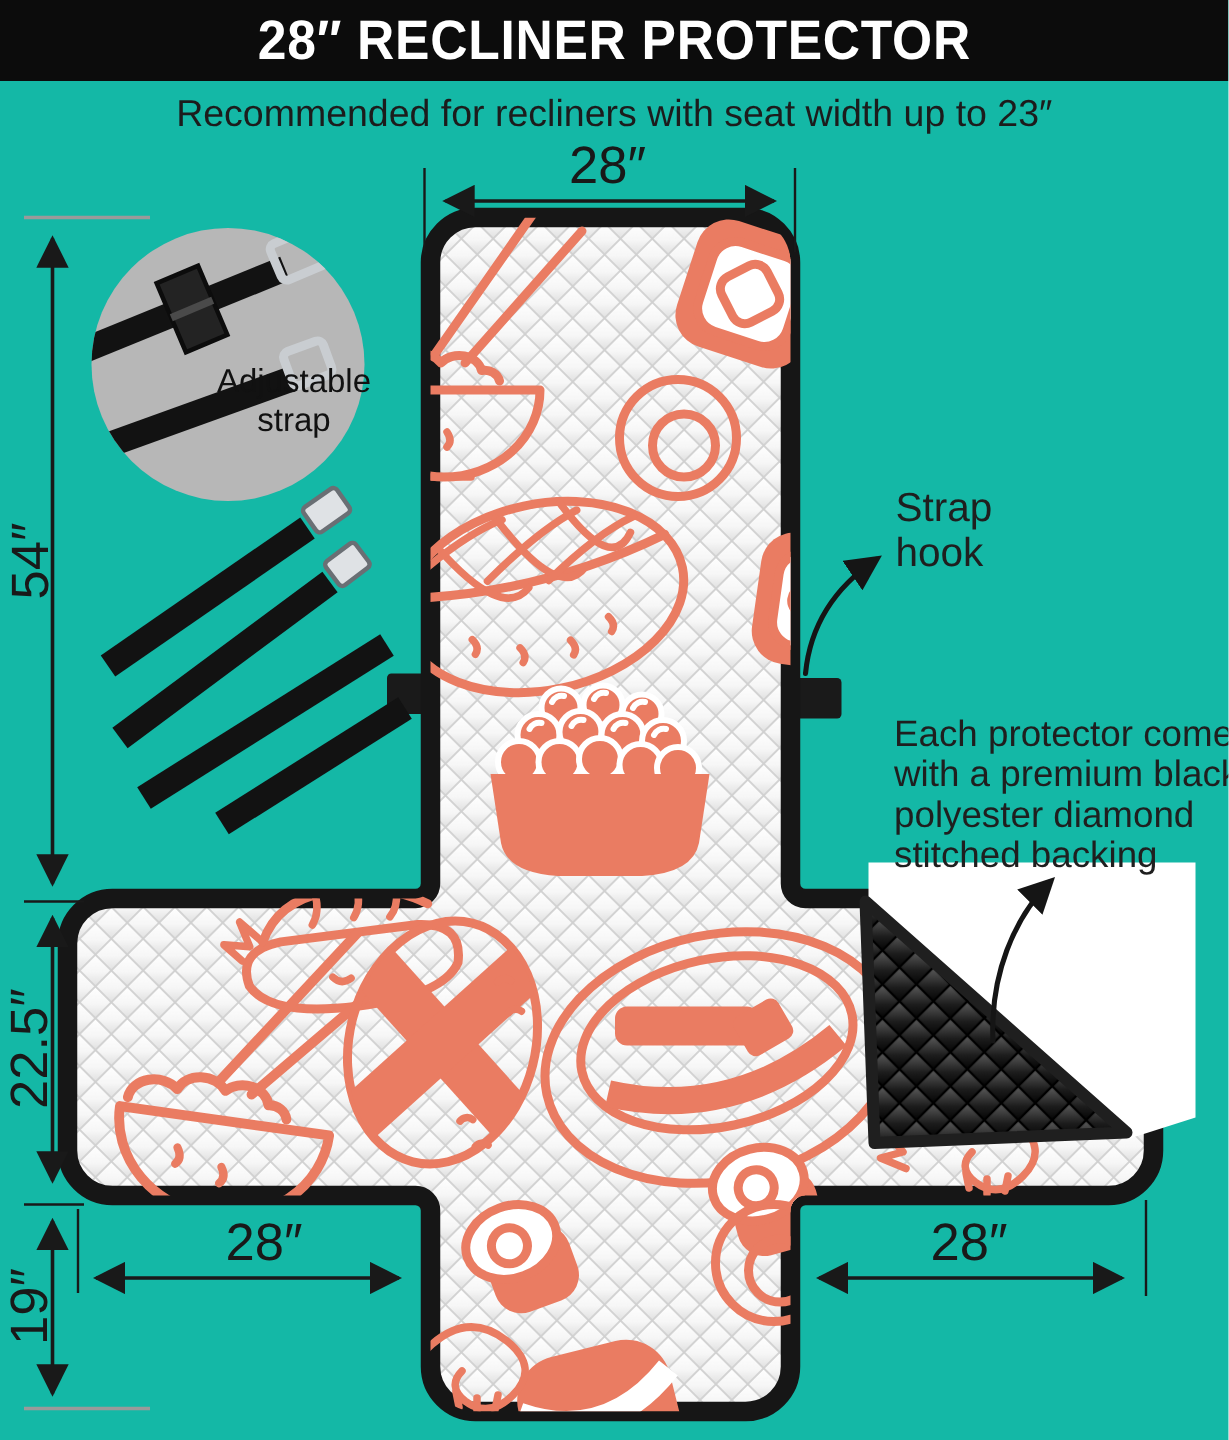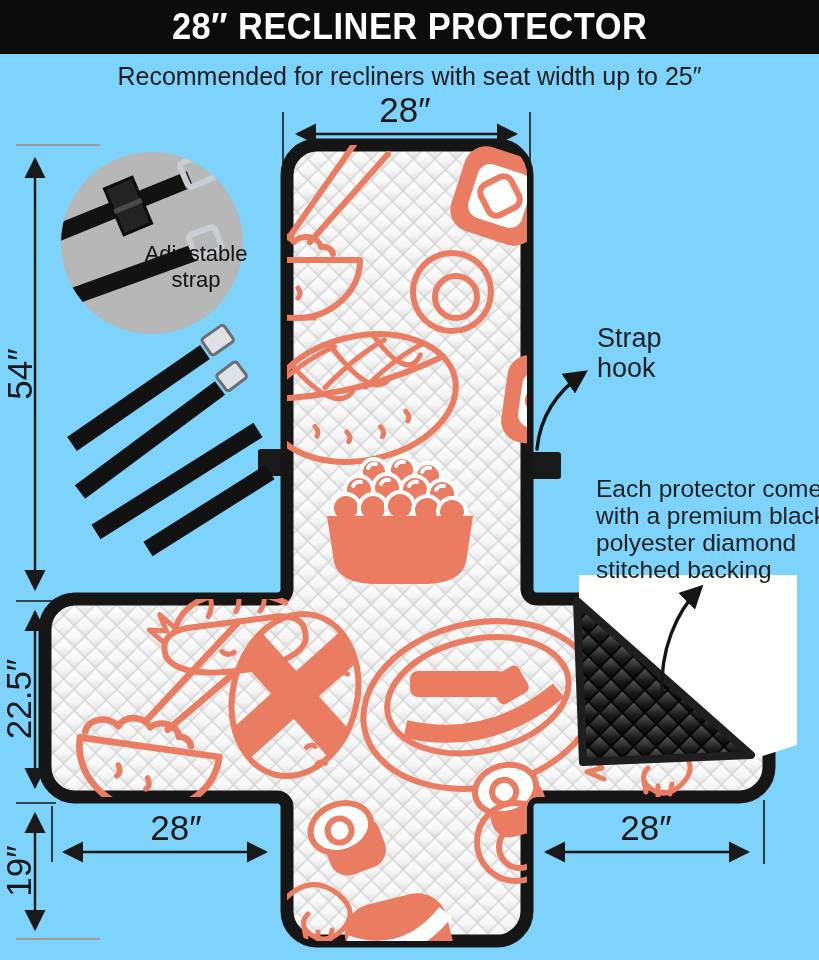--- a/index.html
+++ b/index.html
@@ -1,16 +1,16 @@
 <!DOCTYPE html>
 <html style="--accent: #ea7c62; --backing: #1f1f1f; --header_bg: #0c0c0c; --text: #191919; --inset_bg: #b7b7b7; --border: #161616; --tick_gray: #9a9a9a;"><head>
 <meta charset="utf-8">
 <style>
   html,body{margin:0;padding:0;background:#ffffff;}
-  .page{position:relative;width:819px;height:960px;background:#7dd3fc;overflow:hidden;
+  .page{position:relative;width:819px;height:960px;background:#14b8a6;overflow:hidden;
         font-family:"Liberation Sans","DejaVu Sans",sans-serif;}
   .header-bar{position:absolute;top:0;left:0;width:819px;height:54px;background:var(--header_bg,#0c0c0c);
         display:flex;align-items:center;justify-content:center;z-index:5;}
   .header-bar h1{margin:0;color:#fff;font-size:37px;font-weight:700;letter-spacing:.5px;
         transform:scaleX(.93);white-space:nowrap;}
   .subtitle{position:absolute;top:62px;left:0;width:819px;text-align:center;
         font-size:25px;color:#1c1c1c;z-index:4;}
   svg.diagram{position:absolute;top:0;left:0;width:819px;height:960px;}
   .dim{font-size:35px;fill:var(--text,#191919);}
   .mid{text-anchor:middle;}
@@ -29,21 +29,21 @@
 </style>
 </head>
 <body>
 
 <div class="page">
 
   <div class="header-bar">
     <h1>28″ RECLINER PROTECTOR</h1>
   </div>
 
-  <div class="subtitle">Recommended for recliners with seat width up to 25″</div>
+  <div class="subtitle">Recommended for recliners with seat width up to 23″</div>
 
   <svg class="diagram" viewBox="0 0 819 960">
     <defs>
       <linearGradient id="lg" x1="0" y1="0" x2="1" y2="1">
         <stop offset="0" stop-color="#ffffff"></stop>
           <stop offset="0.55" stop-color="#f6f6f6"></stop>
           <stop offset="1" stop-color="#e0e0e0"></stop>
       </linearGradient>
       <linearGradient id="dg" x1="0" y1="0" x2="1" y2="1">
         <stop offset="0" stop-color="#5d5d5d"></stop>

